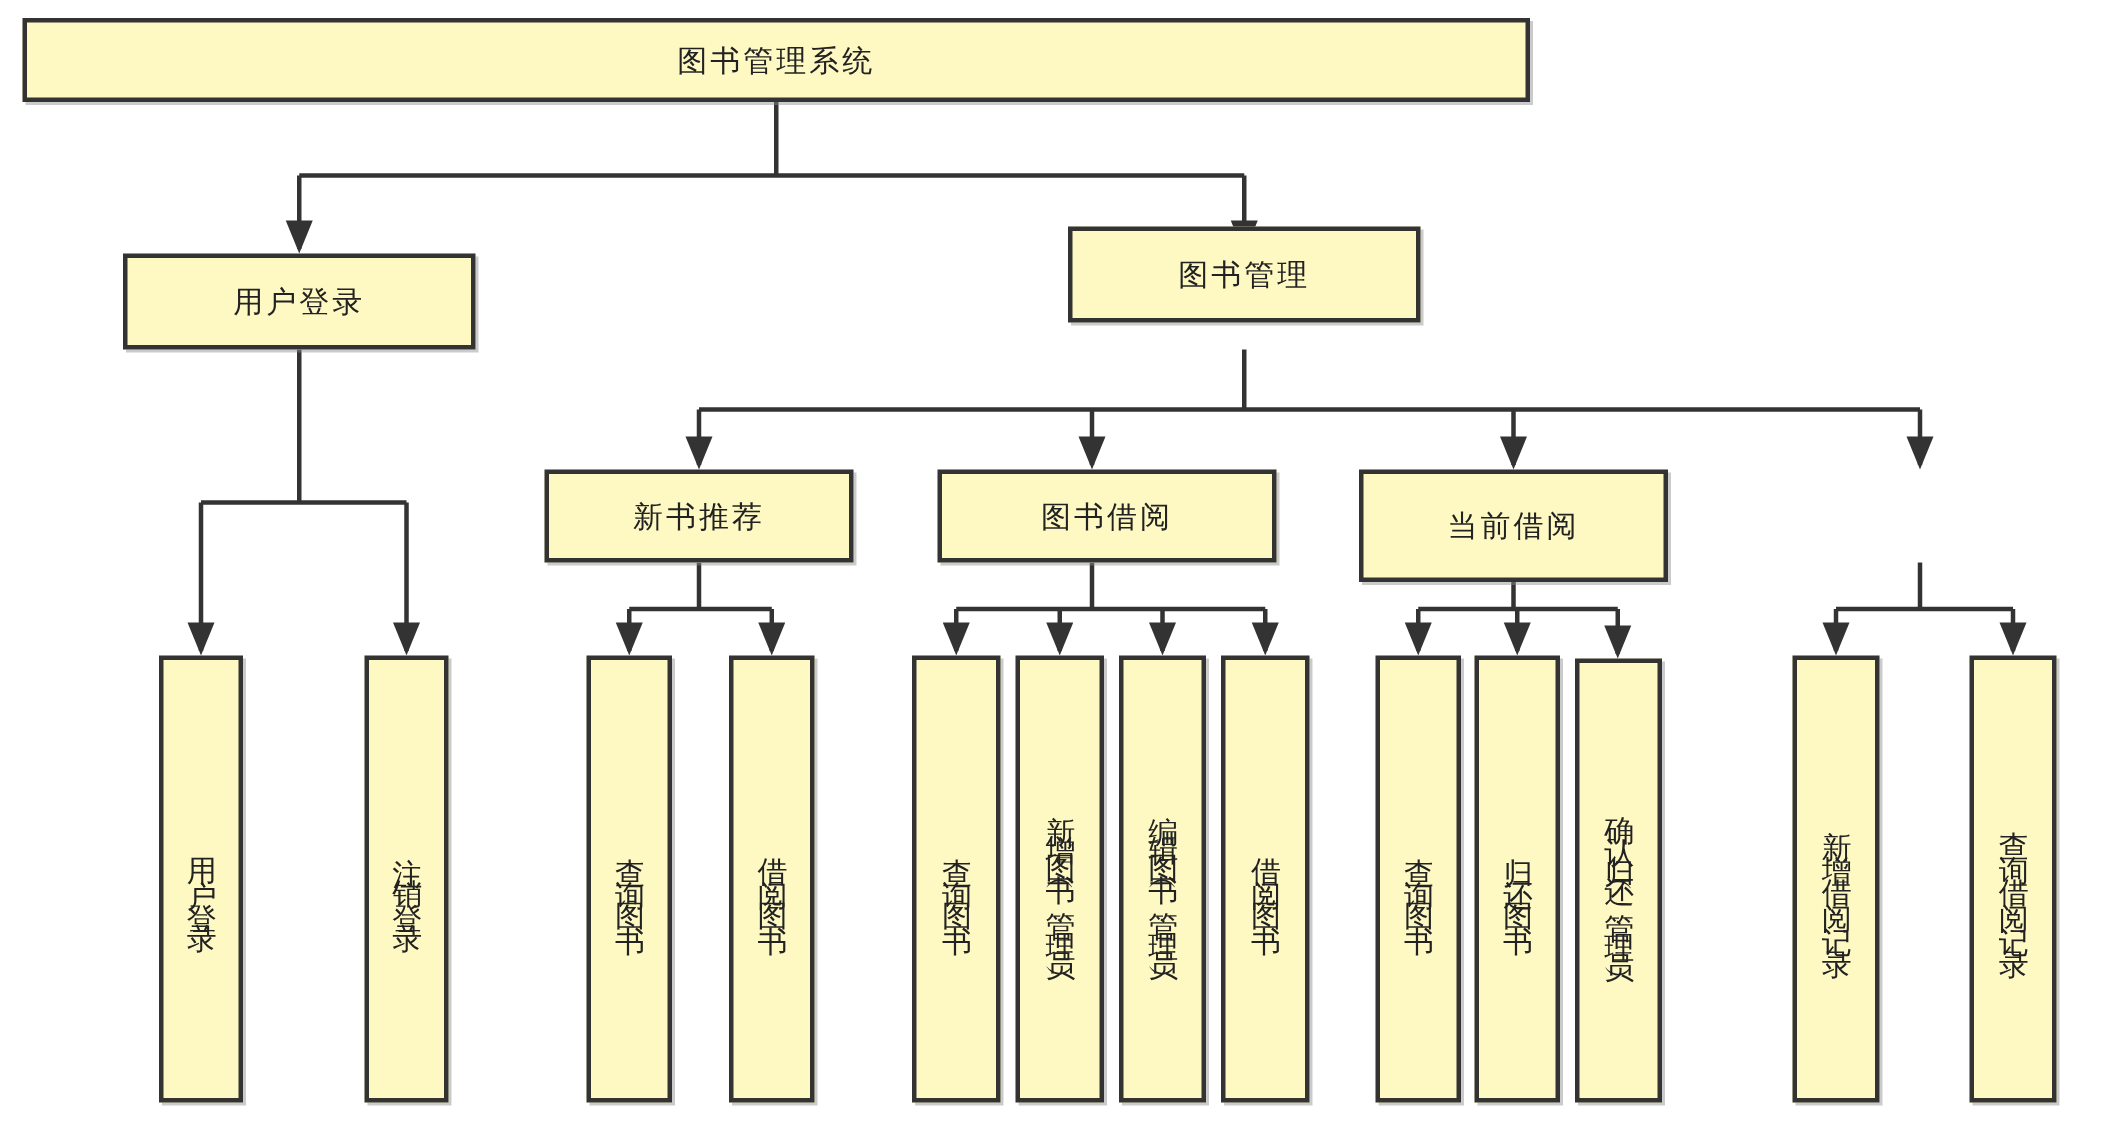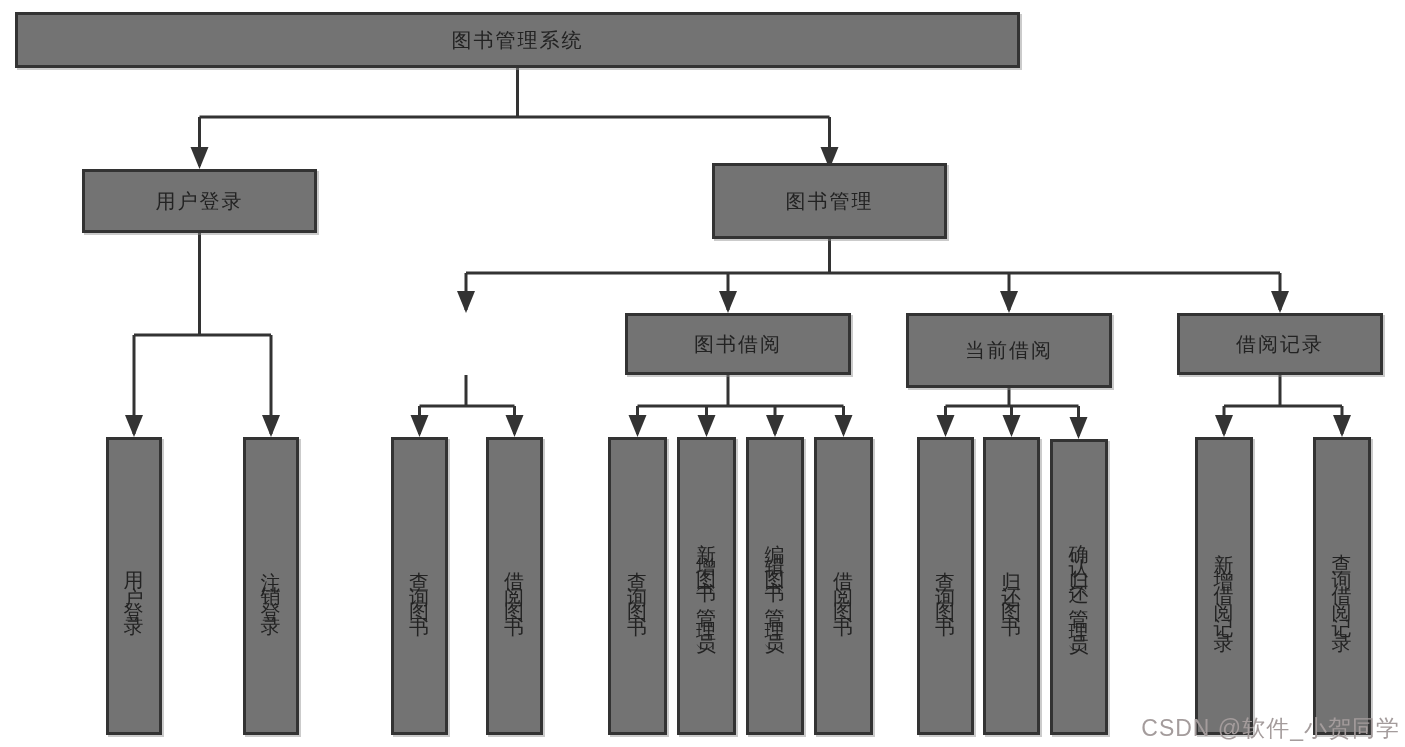--- a/index.html
+++ b/index.html
@@ -2,21 +2,21 @@
 <html><head>
 <meta charset="utf-8">
 <style>
   html,body{margin:0;padding:0;background:#ffffff;}
   #canvas{
     position:relative;width:1405px;height:747px;background:#ffffff;overflow:hidden;
     font-family:"Liberation Sans","DejaVu Sans",sans-serif;color:#222222;
   }
   #wires{position:absolute;left:0;top:0;width:1405px;height:747px;}
   .box{
-    position:absolute;background:#737373;border:3px solid #333333;box-sizing:border-box;
+    position:absolute;background:#fef9c3;border:3px solid #333333;box-sizing:border-box;
     display:flex;align-items:center;justify-content:center;
     font-size:20px;color:#222222;white-space:nowrap;
     box-shadow:2px 2px 0 rgba(140,140,140,0.45);
   }
   .hbox{letter-spacing:2px;}
   .vbox{top:437px;height:298px;}
   .vtext{
     writing-mode:vertical-rl;text-orientation:mixed;
     letter-spacing:15px;line-height:1;display:block;
   }
@@ -110,32 +110,32 @@
     </g>
   </svg>
 
   <div class="box hbox" style="left:15px;top:12px;width:1005px;height:56px;">
     <span>图书管理系统</span>
   </div>
 
   <div class="box hbox" style="left:82px;top:169px;width:235px;height:64px;">
     <span>用户登录</span>
   </div>
-  <div class="box hbox" style="left:712px;top:163px;width:235px;height:76px;">
+  <div class="box hbox" style="left:712px;top:151px;width:235px;height:64px;">
     <span>图书管理</span>
   </div>
 
+  <div class="box hbox" style="left:363px;top:313px;width:206px;height:62px;">
+    <span>新书推荐</span>
+  </div>
   <div class="box hbox" style="left:625px;top:313px;width:226px;height:62px;">
     <span>图书借阅</span>
   </div>
   <div class="box hbox" style="left:906px;top:313px;width:206px;height:75px;">
     <span>当前借阅</span>
-  </div>
-  <div class="box hbox" style="left:1177px;top:313px;width:206px;height:62px;">
-    <span>借阅记录</span>
   </div>
 
   <div class="box vbox" style="left:106px;width:56px;">
     <span class="vtext">用户登录</span>
   </div>
   <div class="box vbox" style="left:243px;width:56px;">
     <span class="vtext">注销登录</span>
   </div>
 
   <div class="box vbox" style="left:391px;width:57px;">
@@ -168,15 +168,14 @@
     <span class="vtext long">确认归还（管理员）</span>
   </div>
 
   <div class="box vbox" style="left:1195px;width:58px;">
     <span class="vtext mid">新增借阅记录</span>
   </div>
   <div class="box vbox" style="left:1313px;width:58px;">
     <span class="vtext mid">查询借阅记录</span>
   </div>
 
-  <div id="watermark">CSDN @软件_小贺同学</div>
 
 </div>
 
 </body></html>

